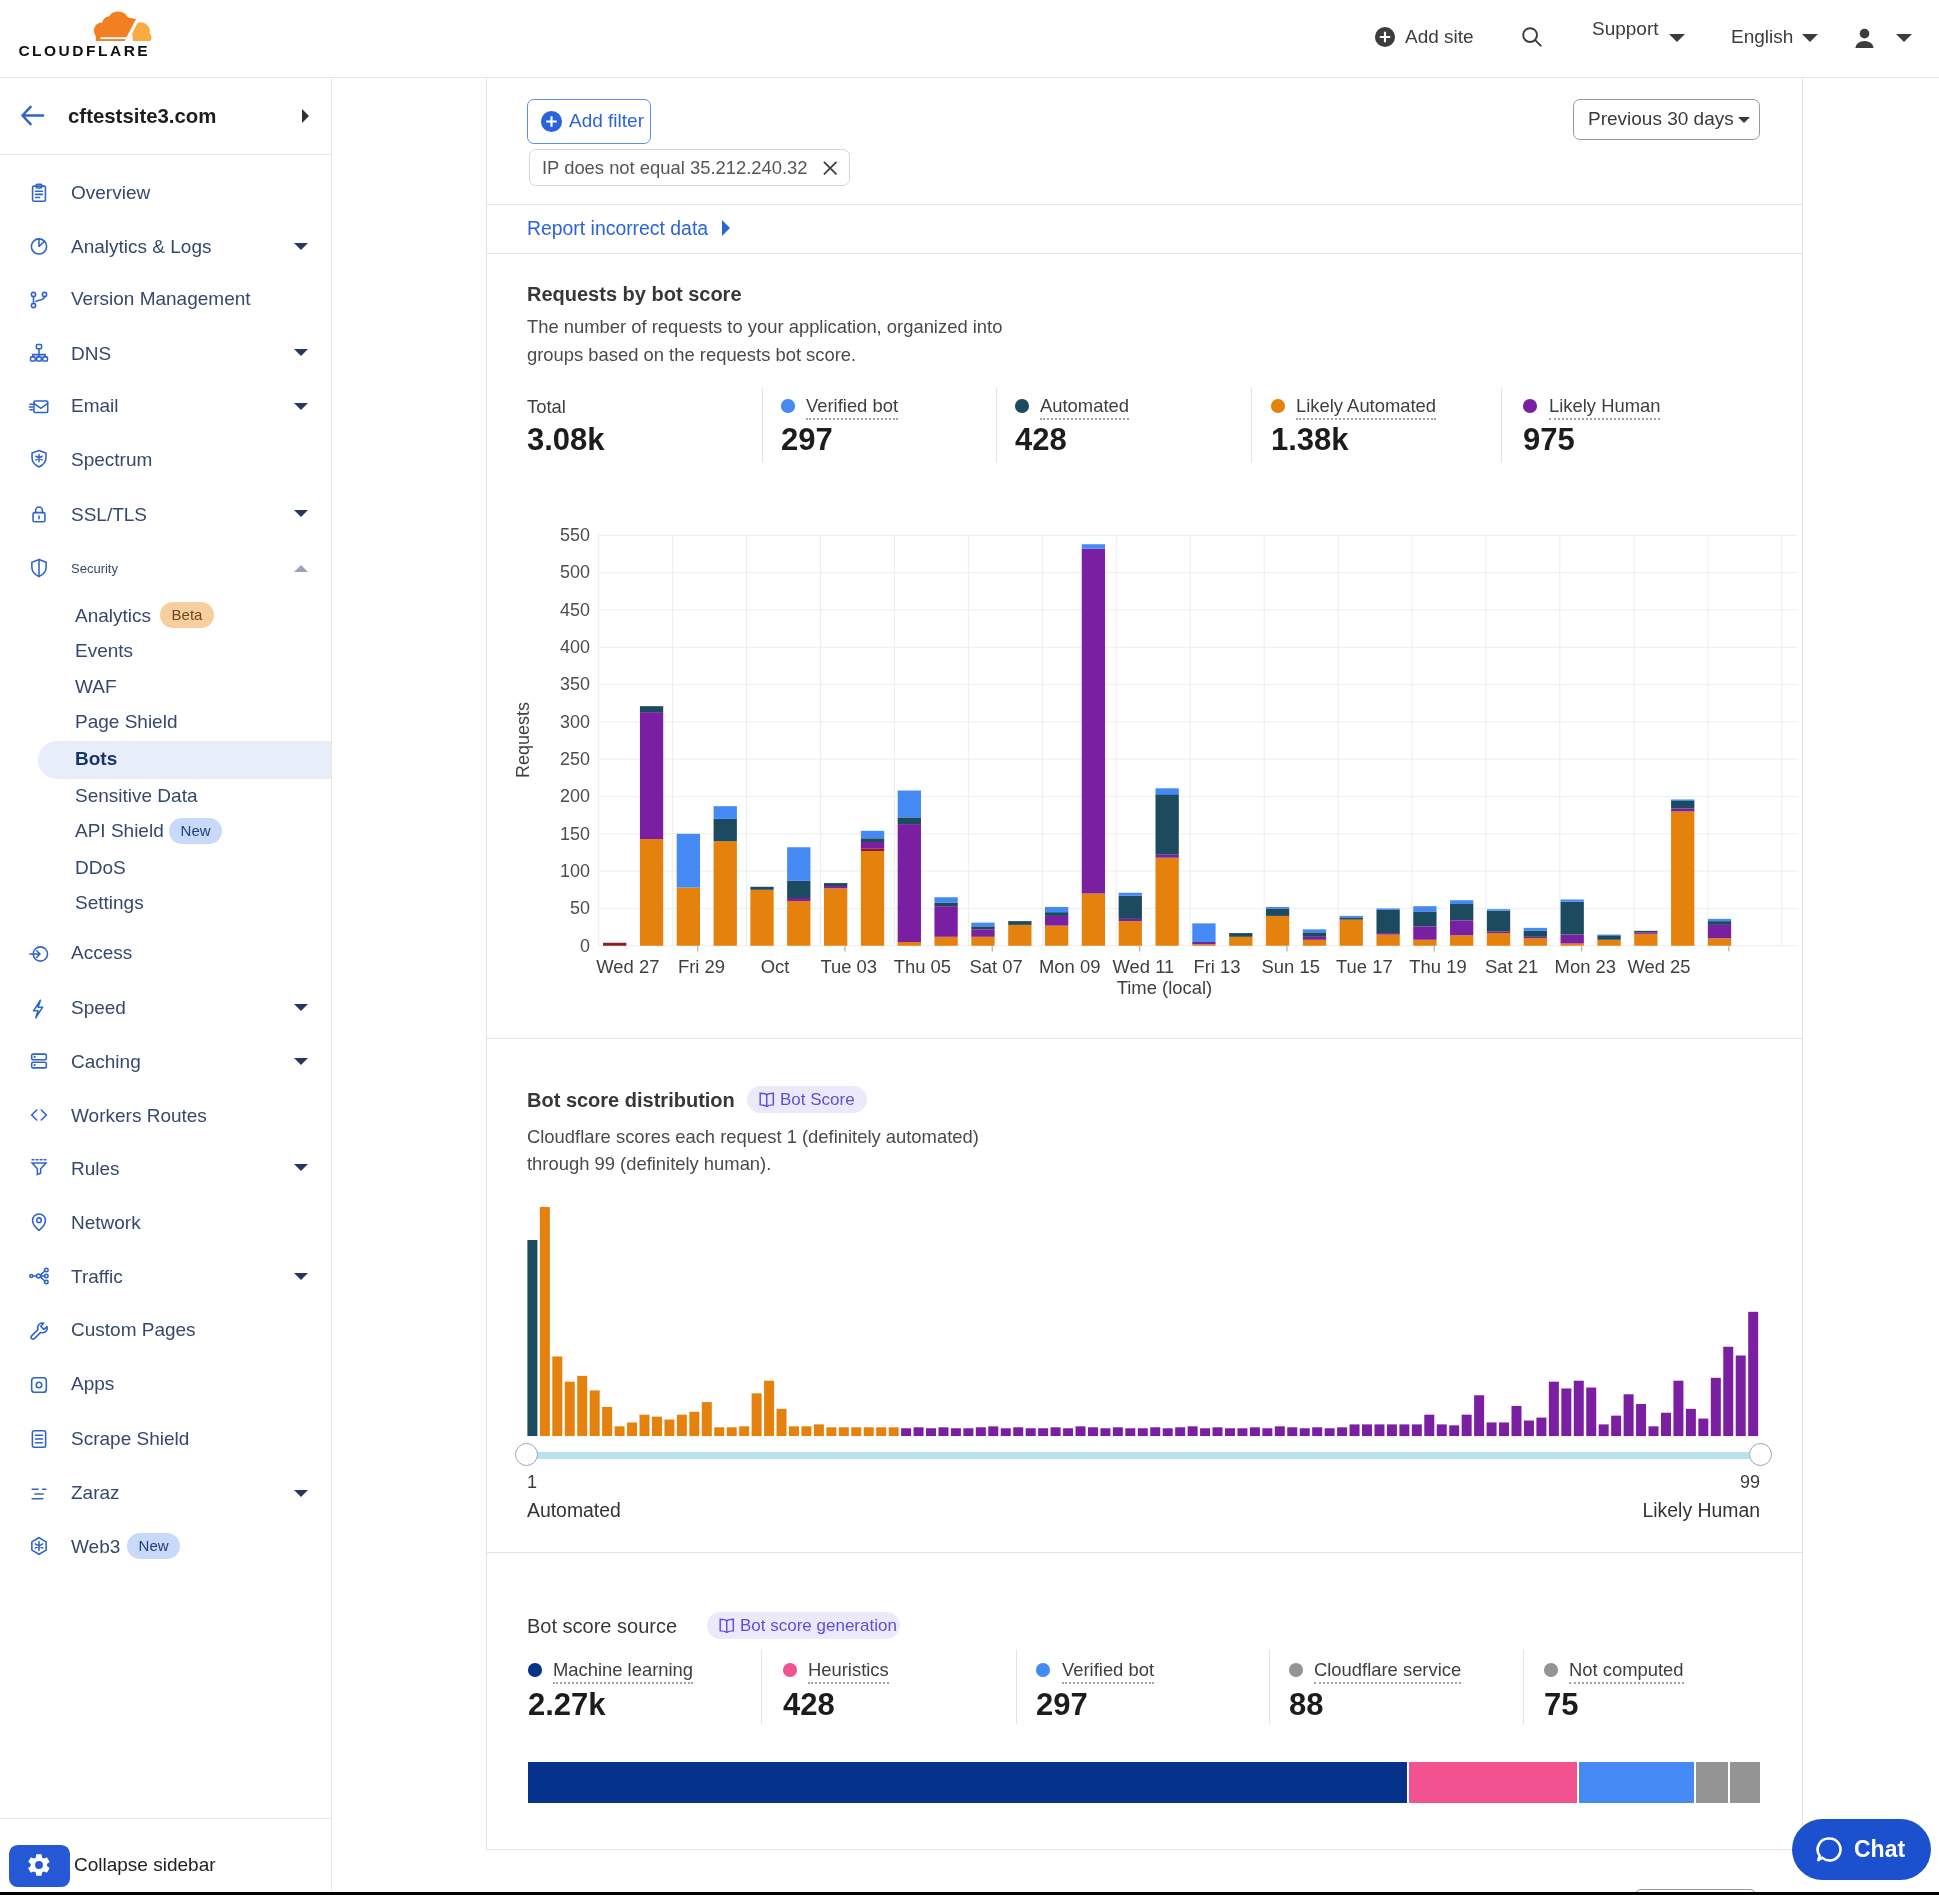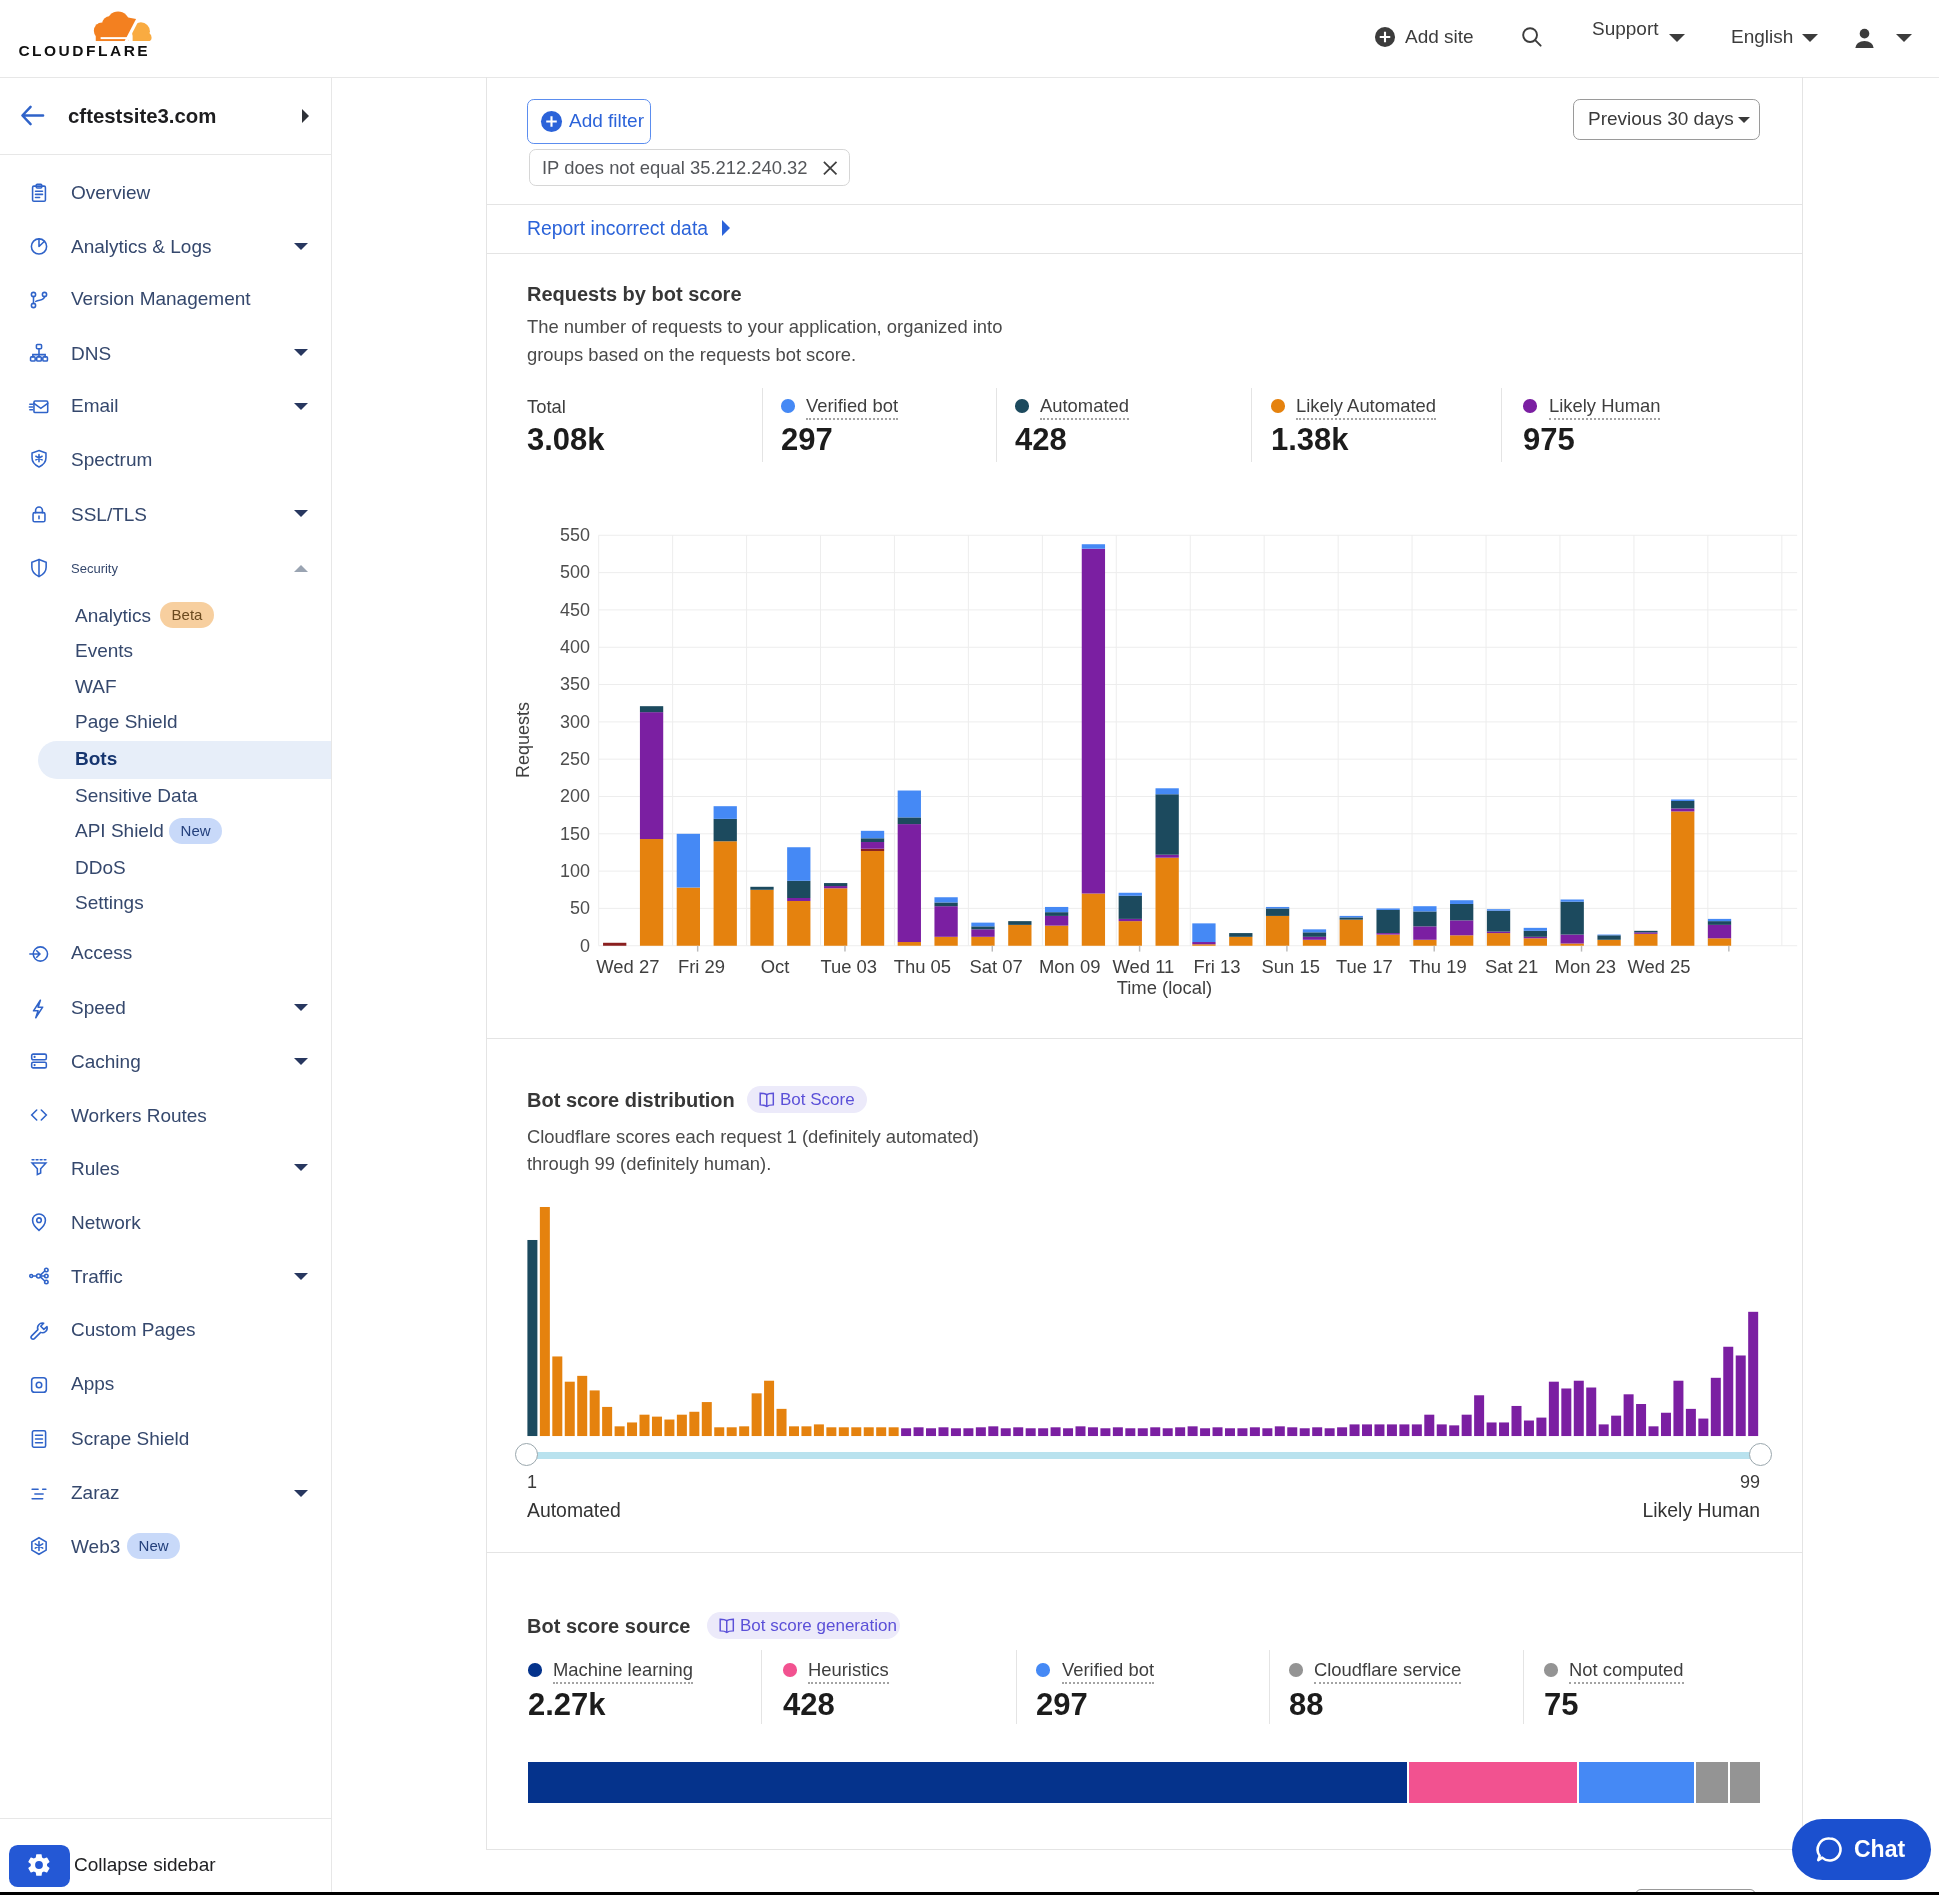--- a/index.html
+++ b/index.html
@@ -543,21 +543,21 @@
     <rect x="1248.50" y="157.0" width="10.3" height="83" fill="#7b1fa2"></rect>
     <rect x="1261.33" y="112.0" width="10.3" height="128" fill="#7b1fa2"></rect>
   </svg>
 <div style="position:absolute;left:527px;top:1452px;width:1233px;height:6.8px;background:#b9e2ee;border-radius:3.9px;"></div>
 <div style="position:absolute;left:515px;top:1443px;width:23px;height:23px;background:#fff;border:1.9px solid #9aa7ad;border-radius:50%;box-sizing:border-box;"></div>
 <div style="position:absolute;left:1749px;top:1443px;width:23px;height:23px;background:#fff;border:1.9px solid #9aa7ad;border-radius:50%;box-sizing:border-box;"></div>
 <div style="position:absolute;top:1469px;font-size:18px;line-height:27px;color:#3a3a3a;font-weight:400;white-space:nowrap;left:527px;">1</div>
 <div style="position:absolute;top:1469px;font-size:18px;line-height:27px;color:#3a3a3a;font-weight:400;white-space:nowrap;right:180px;">99</div>
 <div style="position:absolute;top:1496px;font-size:19.4px;line-height:29px;color:#333;font-weight:400;white-space:nowrap;left:527px;">Automated</div>
 <div style="position:absolute;top:1496px;font-size:19.4px;line-height:29px;color:#333;font-weight:400;white-space:nowrap;right:180px;">Likely Human</div>
-<div style="position:absolute;top:1611px;font-size:20px;line-height:30px;color:#373737;font-weight:700;white-space:nowrap;left:527px;text-align:center;">Bot score source</div>
+<div style="position:absolute;top:1611px;font-size:20px;line-height:30px;color:#373737;font-weight:400;white-space:nowrap;left:527px;text-align:center;">Bot score source</div>
 <div style="position:absolute;left:707px;top:1612px;width:193px;height:27px;background:#eceafa;border-radius:13.6px;"></div>
 <svg style="position:absolute;left:718px;top:1617px" width="17.5" height="17.5" viewBox="0 0 24 24">
     <g fill="none" stroke="#5b50d8" stroke-width="2">
       <path d="M12 5c-2-1.5-5-2-9-2v16c4 0 7 .5 9 2 2-1.5 5-2 9-2V3c-4 0-7 .5-9 2z"></path>
       <path d="M12 5v16"></path>
     </g>
   </svg>
 <div style="position:absolute;top:1613px;font-size:17px;line-height:25px;color:#5b50d8;font-weight:400;white-space:nowrap;left:740px;">Bot score generation</div>
 <div style="position:absolute;left:528px;top:1663px;width:13.6px;height:13.6px;background:#05338c;border-radius:50%;"></div>
 <div style="position:absolute;top:1656px;font-size:18.4px;line-height:27px;color:#3e3e3e;font-weight:400;white-space:nowrap;left:553px;"><span class="dotted">Machine learning</span></div>

